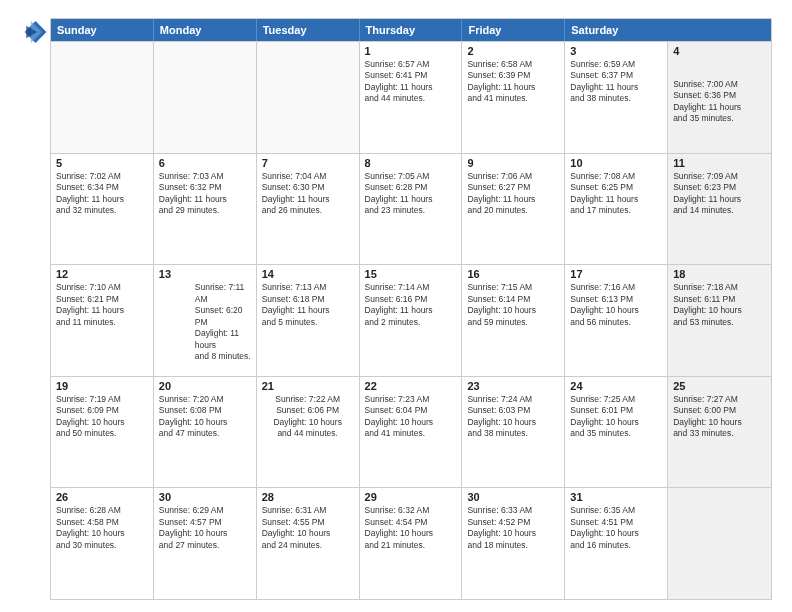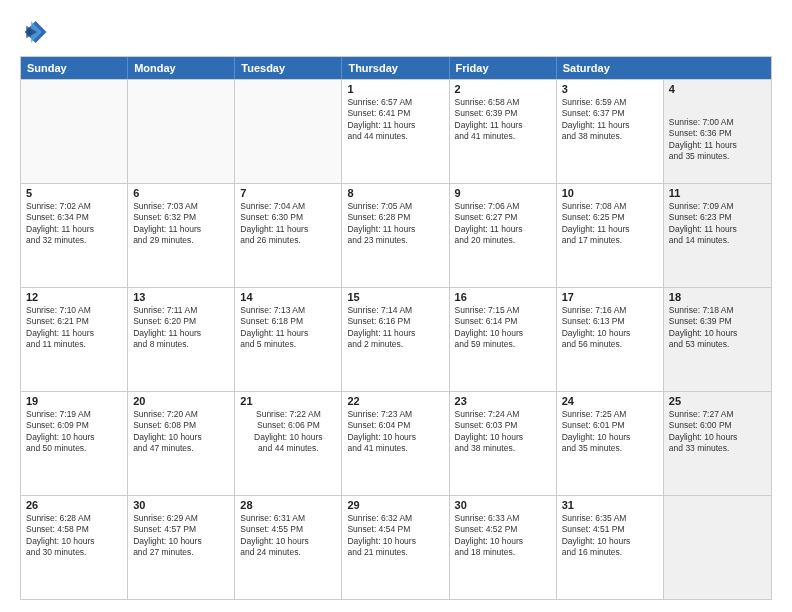--- a/index.html
+++ b/index.html
@@ -8,21 +8,21 @@
       background: #fff;
       width: 792px;
       height: 612px;
       overflow: hidden;
     }
     .page {
       width: 792px;
       height: 612px;
       padding: 18px 20px 12px 20px;
       display: flex;
-      flex-direction: column;
+      flex-direction: row;
     }
     .header {
       display: flex;
       justify-content: space-between;
       align-items: flex-start;
       margin-bottom: 10px;
     }
     .logo {
       display: flex;
       align-items: center;
@@ -227,21 +227,21 @@
         <div class="cal-row">
           <div class="cal-cell">
             <div class="day-num">12</div>
             <div class="day-info" style="white-space: pre-line;">Sunrise: 7:10 AM
 Sunset: 6:21 PM
 Daylight: 11 hours
 and 11 minutes.</div>
           </div>
           <div class="cal-cell">
             <div class="day-num">13</div>
-            <div class="day-info" style="white-space: pre-line;">Sunrise: 7:11 AM
+            <div class="day-info" style="white-space: pre-line; margin-left: 36px;">Sunrise: 7:11 AM
 Sunset: 6:20 PM
 Daylight: 11 hours
 and 8 minutes.</div>
           </div>
           <div class="cal-cell">
             <div class="day-num">14</div>
             <div class="day-info" style="white-space: pre-line;">Sunrise: 7:13 AM
 Sunset: 6:18 PM
 Daylight: 11 hours
 and 5 minutes.</div>
@@ -263,21 +263,21 @@
           <div class="cal-cell">
             <div class="day-num">17</div>
             <div class="day-info" style="white-space: pre-line;">Sunrise: 7:16 AM
 Sunset: 6:13 PM
 Daylight: 10 hours
 and 56 minutes.</div>
           </div>
           <div class="cal-cell shaded">
             <div class="day-num">18</div>
             <div class="day-info" style="white-space: pre-line;">Sunrise: 7:18 AM
-Sunset: 6:39 PM
+Sunset: 6:11 PM
 Daylight: 10 hours
 and 53 minutes.</div>
           </div>
         </div>
         <div class="cal-row">
           <div class="cal-cell">
             <div class="day-num">19</div>
             <div class="day-info" style="white-space: pre-line;">Sunrise: 7:19 AM
 Sunset: 6:09 PM
 Daylight: 10 hours

